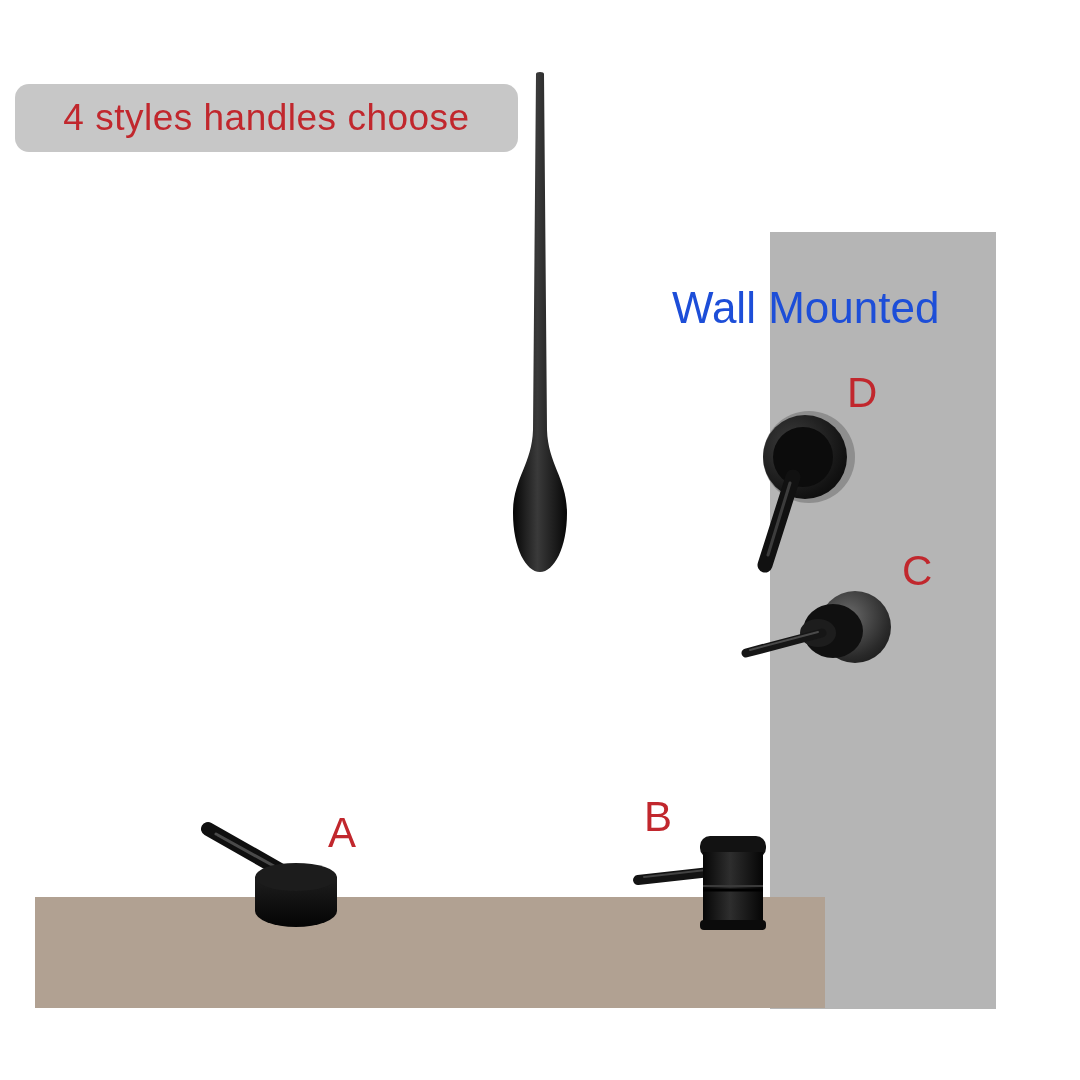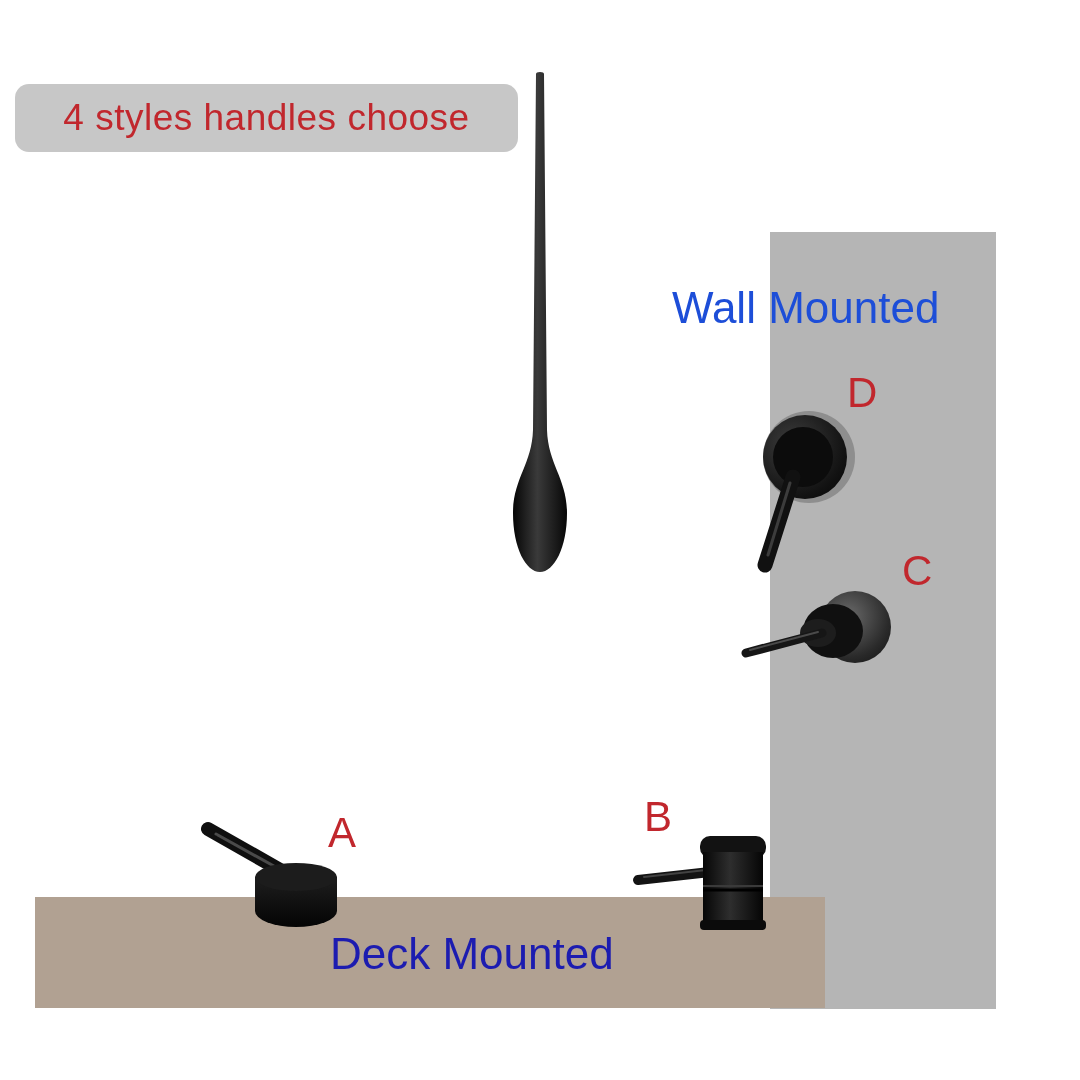--- a/index.html
+++ b/index.html
@@ -149,21 +149,20 @@
     <line x1="83" y1="76" x2="143" y2="76" stroke="#3a3a3a" stroke-width="2"></line>
     <rect x="80" y="110" width="66" height="10" rx="4" fill="#0b0b0b"></rect>
   </svg>
 
   <div class="banner">
     <span>4 styles handles choose</span>
   </div>
 
   <div class="lbl-red" style="left:672px; top:286px;">Wall Mounted</div>
 
-  <div class="lbl-blue" style="left:330px; top:932px;">Deck Mounted</div>
 
   <div class="letter" style="left:328px; top:812px;">A</div>
 
   <div class="letter" style="left:644px; top:796px;">B</div>
 
   <div class="letter" style="left:902px; top:550px;">C</div>
 
   <div class="letter" style="left:847px; top:372px;">D</div>
 
 </div>

